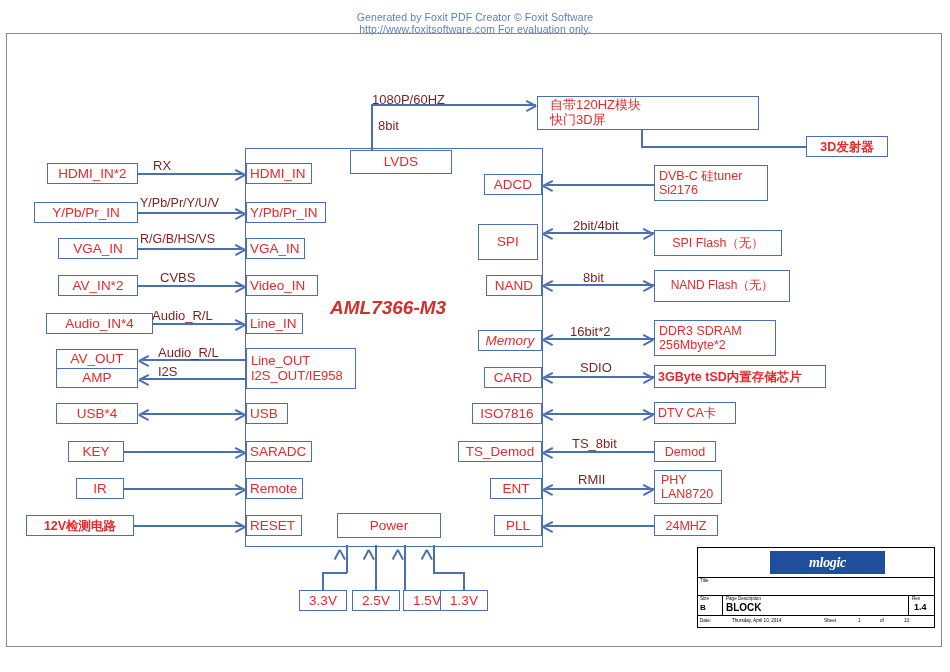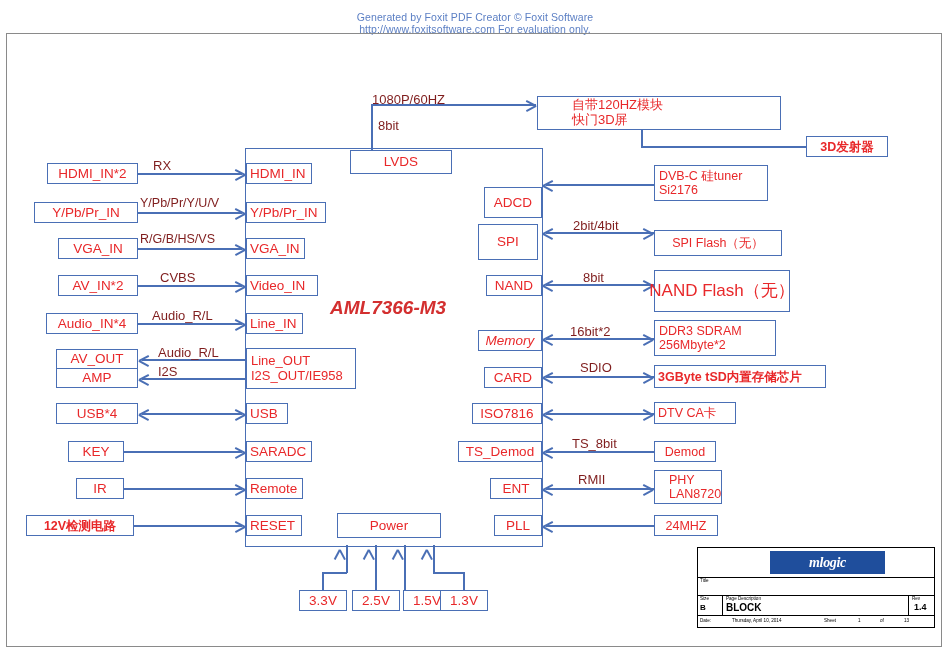--- a/index.html
+++ b/index.html
@@ -184,21 +184,21 @@
   <div class="foxit l2">http://www.foxitsoftware.com   For evaluation only.</div>
   <div class="foxit l1">Generated by Foxit PDF Creator © Foxit Software</div>
 
   <div class="sheet-frame"></div>
 
   <div class="chip" style="left:245px; top:148px; width:298px; height:399px;"></div>
   <div class="chip-label" style="left:330px; top:297px;">AML7366-M3</div>
 
   <div class="box" style="left:350px; top:150px; width:102px; height:24px; z-index:6;">LVDS</div>
 
-  <div class="box stack" style="left:537px; top:96px; width:244px; height:34px; font-size:13px; padding-left:34px;">
+  <div class="box stack" style="left:537px; top:96px; width:222px; height:34px; font-size:13px; padding-left:12px;">
     <span>自带120HZ模块</span>
     <span>快门3D屏</span>
   </div>
 
   <div class="box bold" style="left:806px; top:136px; width:82px; height:21px; font-size:12.5px;">3D发射器</div>
 
   <div class="wire v" style="left:371px; top:104px; height:46px;"></div>
   <div class="wire h" style="left:371px; top:104px; width:150px;"></div>
   <div class="arrow r" style="left:536px; top:105px;"></div>
   <div class="wire h" style="left:500px; top:104px; width:36px;"></div>
@@ -226,21 +226,21 @@
   <div class="wire h" style="left:138px; top:248px; width:104px;"></div>
   <div class="arrow r" style="left:245px; top:249px;"></div>
   <div class="siglabel" style="left:140px; top:232px; font-size:12.5px;">R/G/B/HS/VS</div>
 
   <div class="box" style="left:58px; top:275px; width:80px; height:21px;">AV_IN*2</div>
   <div class="box lft" style="left:246px; top:275px; width:72px; height:21px;">Video_IN</div>
   <div class="wire h" style="left:138px; top:285px; width:104px;"></div>
   <div class="arrow r" style="left:245px; top:286px;"></div>
   <div class="siglabel" style="left:160px; top:270px;">CVBS</div>
 
-  <div class="box" style="left:46px; top:313px; width:92px; height:21px;">Audio_IN*4</div>
+  <div class="box" style="left:46px; top:313px; width:107px; height:21px;">Audio_IN*4</div>
   <div class="box lft" style="left:246px; top:313px; width:57px; height:21px;">Line_IN</div>
   <div class="wire h" style="left:138px; top:323px; width:104px;"></div>
   <div class="arrow r" style="left:245px; top:324px;"></div>
   <div class="siglabel" style="left:152px; top:308px;">Audio_R/L</div>
 
   <div class="box" style="left:56px; top:349px; width:82px; height:20px;">AV_OUT</div>
   <div class="box" style="left:56px; top:368px; width:82px; height:20px;">AMP</div>
 
   <div class="box stack" style="left:246px; top:348px; width:110px; height:41px; font-size:13px;">
     <span>Line_OUT</span>
@@ -269,37 +269,37 @@
   <div class="box" style="left:76px; top:478px; width:48px; height:21px;">IR</div>
   <div class="box lft" style="left:246px; top:478px; width:57px; height:21px;">Remote</div>
   <div class="wire h" style="left:124px; top:488px; width:118px;"></div>
   <div class="arrow r" style="left:245px; top:489px;"></div>
 
   <div class="box bold" style="left:26px; top:515px; width:108px; height:21px; font-size:12.5px;">12V检测电路</div>
   <div class="box lft" style="left:246px; top:515px; width:56px; height:21px;">RESET</div>
   <div class="wire h" style="left:134px; top:525px; width:108px;"></div>
   <div class="arrow r" style="left:245px; top:526px;"></div>
 
-  <div class="box" style="left:484px; top:174px; width:58px; height:31px;margin-top:13px;">ADCD</div>
+  <div class="box" style="left:484px; top:174px; width:58px; height:21px;">ADCD</div>
   <div class="box stack" style="left:654px; top:165px; width:114px; height:36px; font-size:12.5px;">
     <span>DVB-C 硅tuner</span>
     <span>Si2176</span>
   </div>
   <div class="wire h" style="left:546px; top:184px; width:108px;"></div>
   <div class="arrow l" style="left:543px; top:185px;"></div>
 
   <div class="box" style="left:478px; top:224px; width:60px; height:36px;">SPI</div>
   <div class="box" style="left:654px; top:230px; width:128px; height:26px; font-size:12.5px;">SPI Flash（无）</div>
   <div class="wire h" style="left:546px; top:232px; width:108px;"></div>
   <div class="arrow l" style="left:543px; top:233px;"></div>
   <div class="arrow r" style="left:653px; top:233px;"></div>
   <div class="siglabel" style="left:573px; top:218px;">2bit/4bit</div>
 
   <div class="box" style="left:486px; top:275px; width:56px; height:21px;">NAND</div>
-  <div class="box" style="left:654px; top:270px; width:136px; height:42px; font-size:17px;">NAND Flash（无）</div>
+  <div class="box" style="left:654px; top:270px; width:136px; height:32px; font-size:12px;">NAND Flash（无）</div>
   <div class="wire h" style="left:546px; top:284px; width:108px;"></div>
   <div class="arrow l" style="left:543px; top:285px;"></div>
   <div class="arrow r" style="left:653px; top:285px;"></div>
   <div class="siglabel" style="left:583px; top:270px;">8bit</div>
 
   <div class="box" style="left:478px; top:330px; width:64px; height:21px;font-style:italic;">Memory</div>
   <div class="box stack" style="left:654px; top:320px; width:122px; height:36px; font-size:12.5px;">
     <span>DDR3 SDRAM</span>
     <span>256Mbyte*2</span>
   </div>
@@ -321,21 +321,21 @@
   <div class="arrow l" style="left:543px; top:414px;"></div>
   <div class="arrow r" style="left:653px; top:414px;"></div>
 
   <div class="box" style="left:458px; top:441px; width:84px; height:21px;">TS_Demod</div>
   <div class="box" style="left:654px; top:441px; width:62px; height:21px; font-size:12.5px;">Demod</div>
   <div class="wire h" style="left:546px; top:451px; width:108px;"></div>
   <div class="arrow l" style="left:543px; top:452px;"></div>
   <div class="siglabel" style="left:572px; top:436px;">TS_8bit</div>
 
   <div class="box" style="left:490px; top:478px; width:52px; height:21px;">ENT</div>
-  <div class="box stack" style="left:654px; top:470px; width:68px; height:34px; font-size:12.5px; padding-left:14px;">
+  <div class="box stack" style="left:654px; top:470px; width:68px; height:34px; font-size:12.5px; padding-left:6px;">
     <span>PHY</span>
     <span>LAN8720</span>
   </div>
   <div class="wire h" style="left:546px; top:488px; width:108px;"></div>
   <div class="arrow l" style="left:543px; top:489px;"></div>
   <div class="arrow r" style="left:653px; top:489px;"></div>
   <div class="siglabel" style="left:578px; top:472px;">RMII</div>
 
   <div class="box" style="left:494px; top:515px; width:48px; height:21px;">PLL</div>
   <div class="box" style="left:654px; top:515px; width:64px; height:21px; font-size:12.5px;">24MHZ</div>

